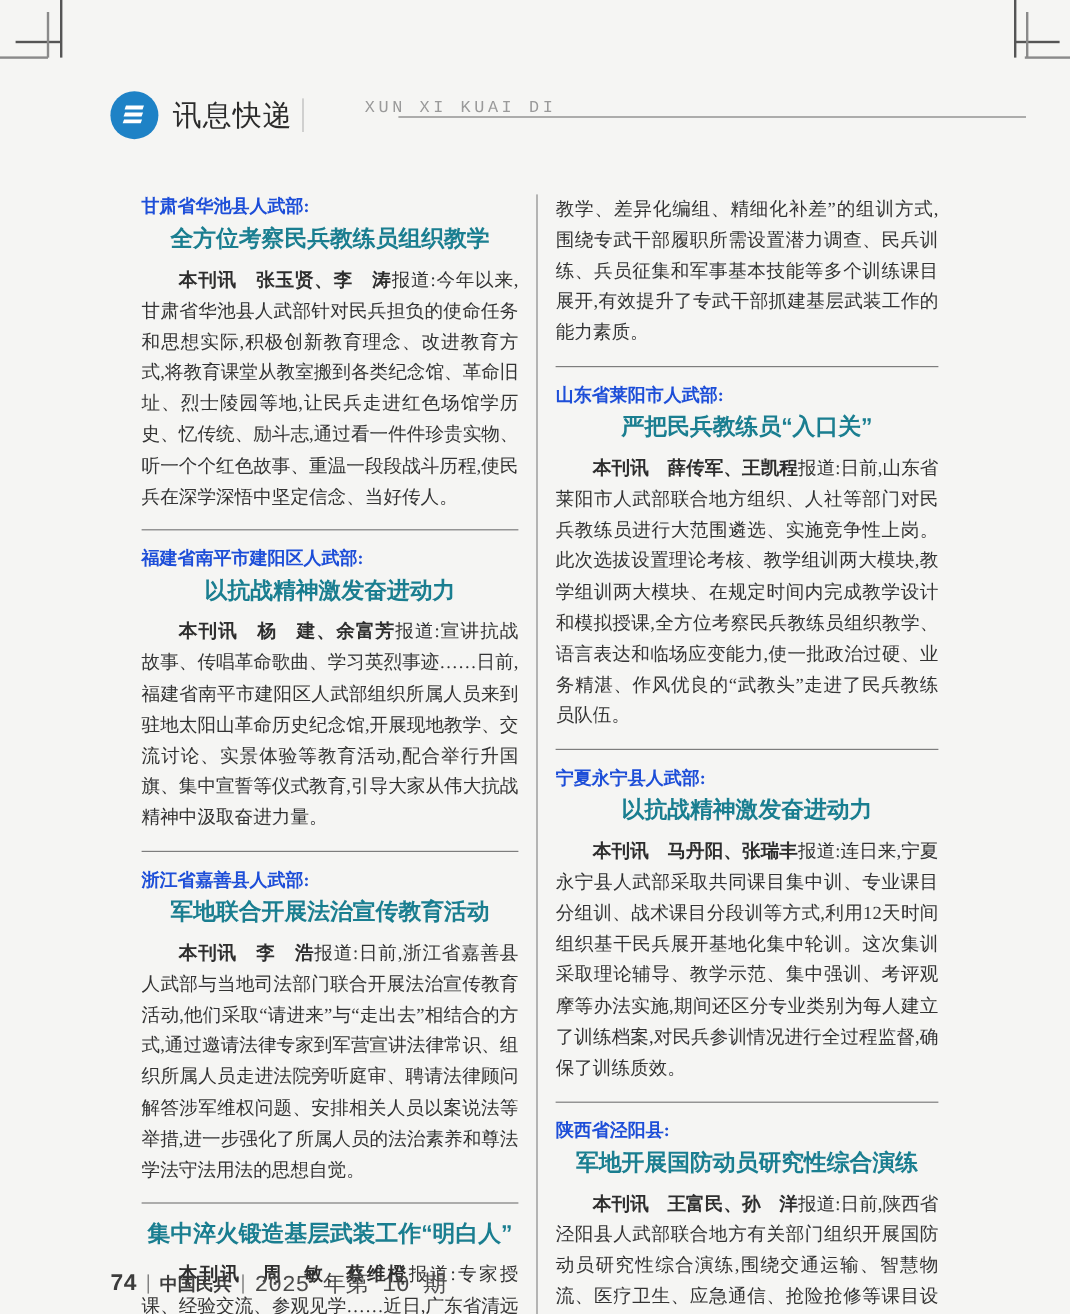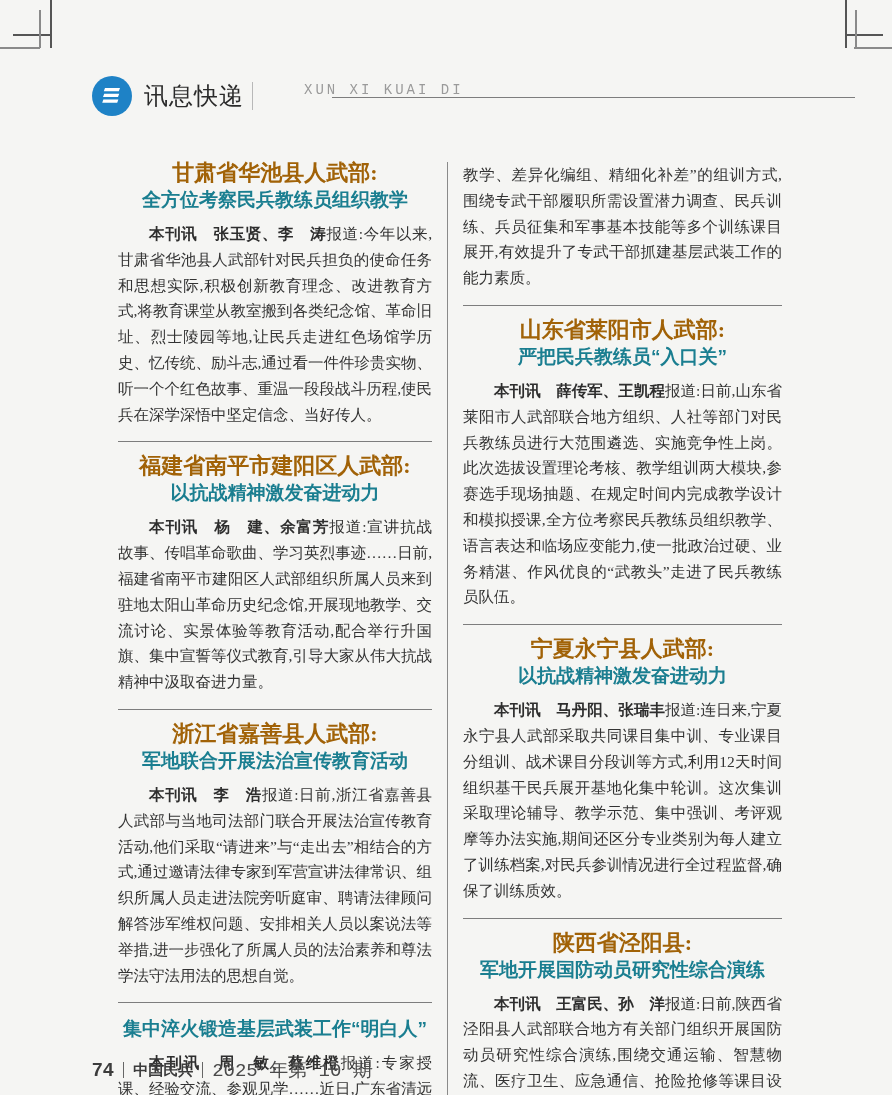--- a/index.html
+++ b/index.html
@@ -42,21 +42,21 @@
     position:absolute;left:118px;top:162px;width:664px;
     display:flex;align-items:stretch;
   }
   .col{width:320px;}
   .col-l{padding-right:15px;border-right:1px solid #8a8a8a;}
   .col-r{width:325px;padding-left:15px;}
 
   article{margin:0;}
   .org{
     margin:0 0 3px 0;
-    font-size:22px;line-height:22px;font-weight:bold;color:#a16207;text-align:center;
+    font-size:15px;line-height:22px;font-weight:bold;color:#1d4ed8;
   }
   .title{
     margin:0 0 9px 0;text-align:center;
     font-family:"Liberation Sans","DejaVu Sans",sans-serif;
     font-size:19px;line-height:25px;font-weight:bold;color:#1a7e90;
   }
   .body{
     margin:0;text-indent:2em;text-align:justify;
     font-size:15.5px;line-height:25.8px;color:#333;
   }
@@ -153,21 +153,21 @@
 
     <div class="col col-r">
 
       <p class="body cont">教学、差异化编组、精细化补差”的组训方式,围绕专武干部履职所需设置潜力调查、民兵训练、兵员征集和军事基本技能等多个训练课目展开,有效提升了专武干部抓建基层武装工作的能力素质。</p>
 
       <hr class="rule">
 
       <article>
         <h3 class="org">山东省莱阳市人武部:</h3>
         <h2 class="title">严把民兵教练员“入口关”</h2>
-        <p class="body"><b class="byline">本刊讯　薛传军、王凯程</b><span>报道:日前,山东省莱阳市人武部联合地方组织、人社等部门对民兵教练员进行大范围遴选、实施竞争性上岗。此次选拔设置理论考核、教学组训两大模块,参赛选手现场抽题、在规定时间内完成教学设计和模拟授课,全方位考察民兵教练员组织教学、语言表达和临场应变能力,使一批政治过硬、业务精湛、作风优良的“武教头”走进了民兵教练员队伍。</span></p>
+        <p class="body"><b class="byline">本刊讯　薛传军、王凯程</b><span>报道:日前,山东省莱阳市人武部联合地方组织、人社等部门对民兵教练员进行大范围遴选、实施竞争性上岗。此次选拔设置理论考核、教学组训两大模块,教学组训两大模块、在规定时间内完成教学设计和模拟授课,全方位考察民兵教练员组织教学、语言表达和临场应变能力,使一批政治过硬、业务精湛、作风优良的“武教头”走进了民兵教练员队伍。</span></p>
       </article>
 
       <hr class="rule">
 
       <article>
         <h3 class="org">宁夏永宁县人武部:</h3>
         <h2 class="title">以抗战精神激发奋进动力</h2>
         <p class="body"><b class="byline">本刊讯　马丹阳、张瑞丰</b><span>报道:连日来,宁夏永宁县人武部采取共同课目集中训、专业课目分组训、战术课目分段训等方式,利用12天时间组织基干民兵展开基地化集中轮训。这次集训采取理论辅导、教学示范、集中强训、考评观摩等办法实施,期间还区分专业类别为每人建立了训练档案,对民兵参训情况进行全过程监督,确保了训练质效。</span></p>
       </article>
 

